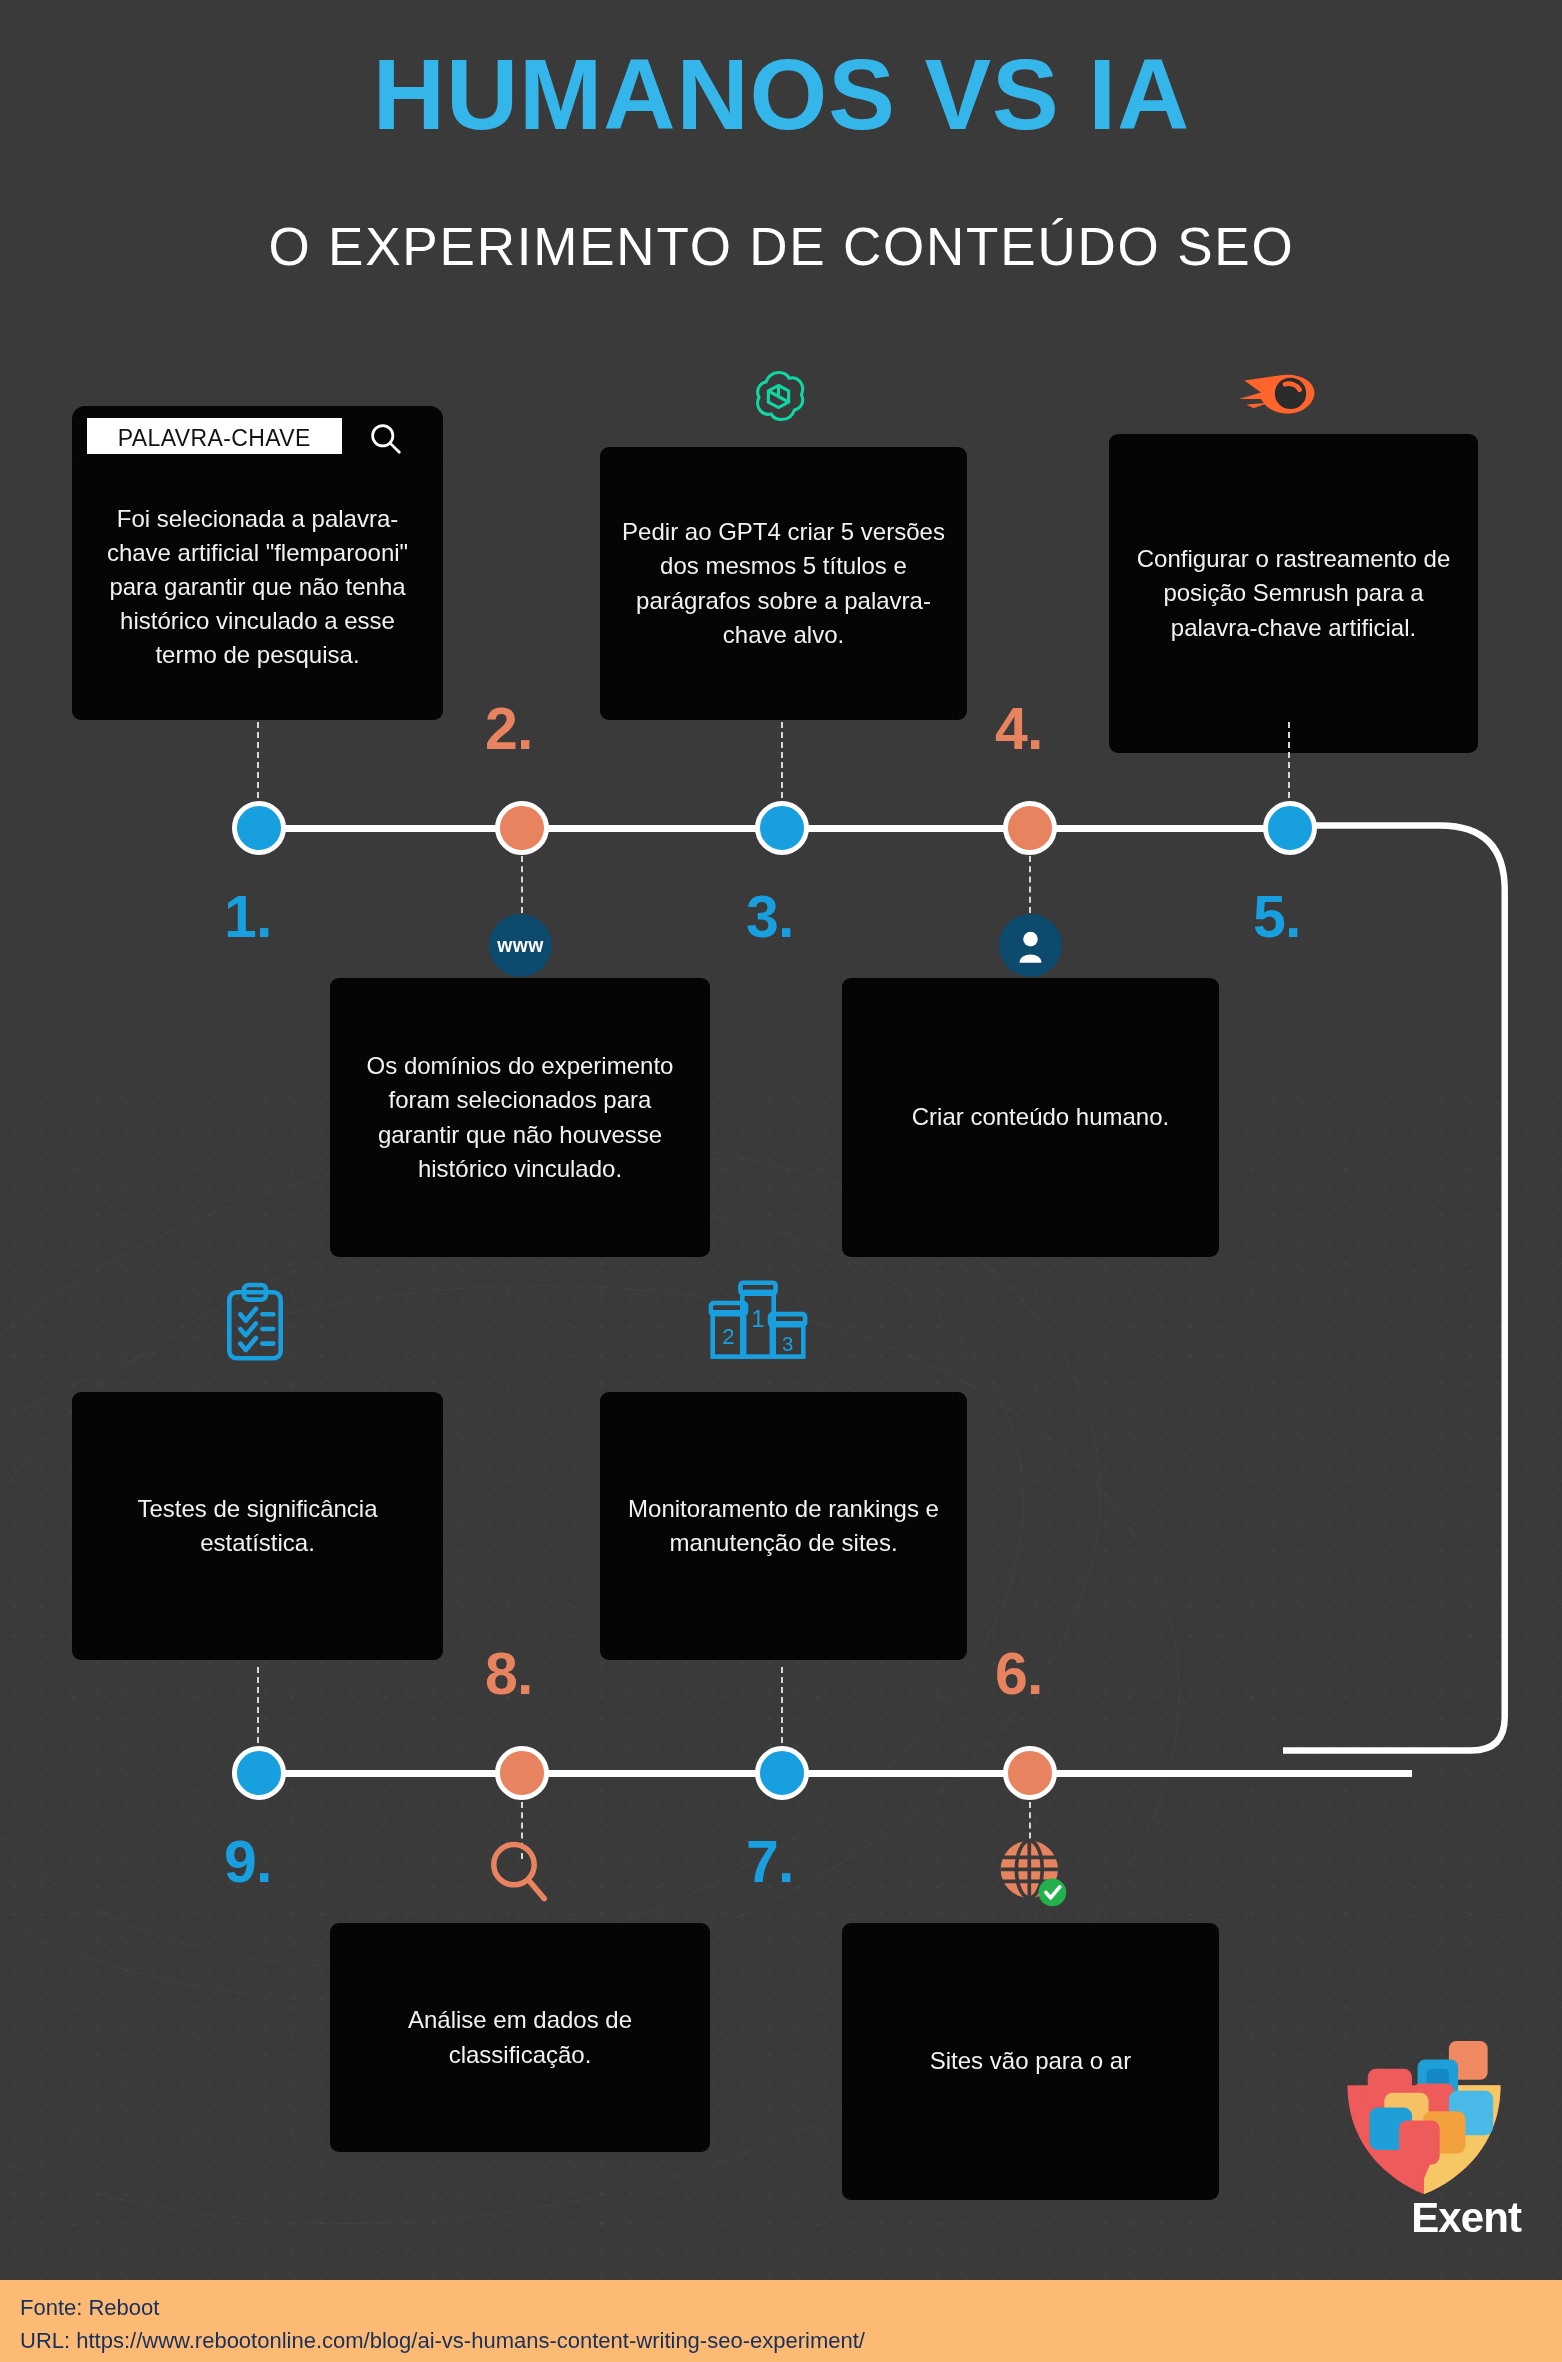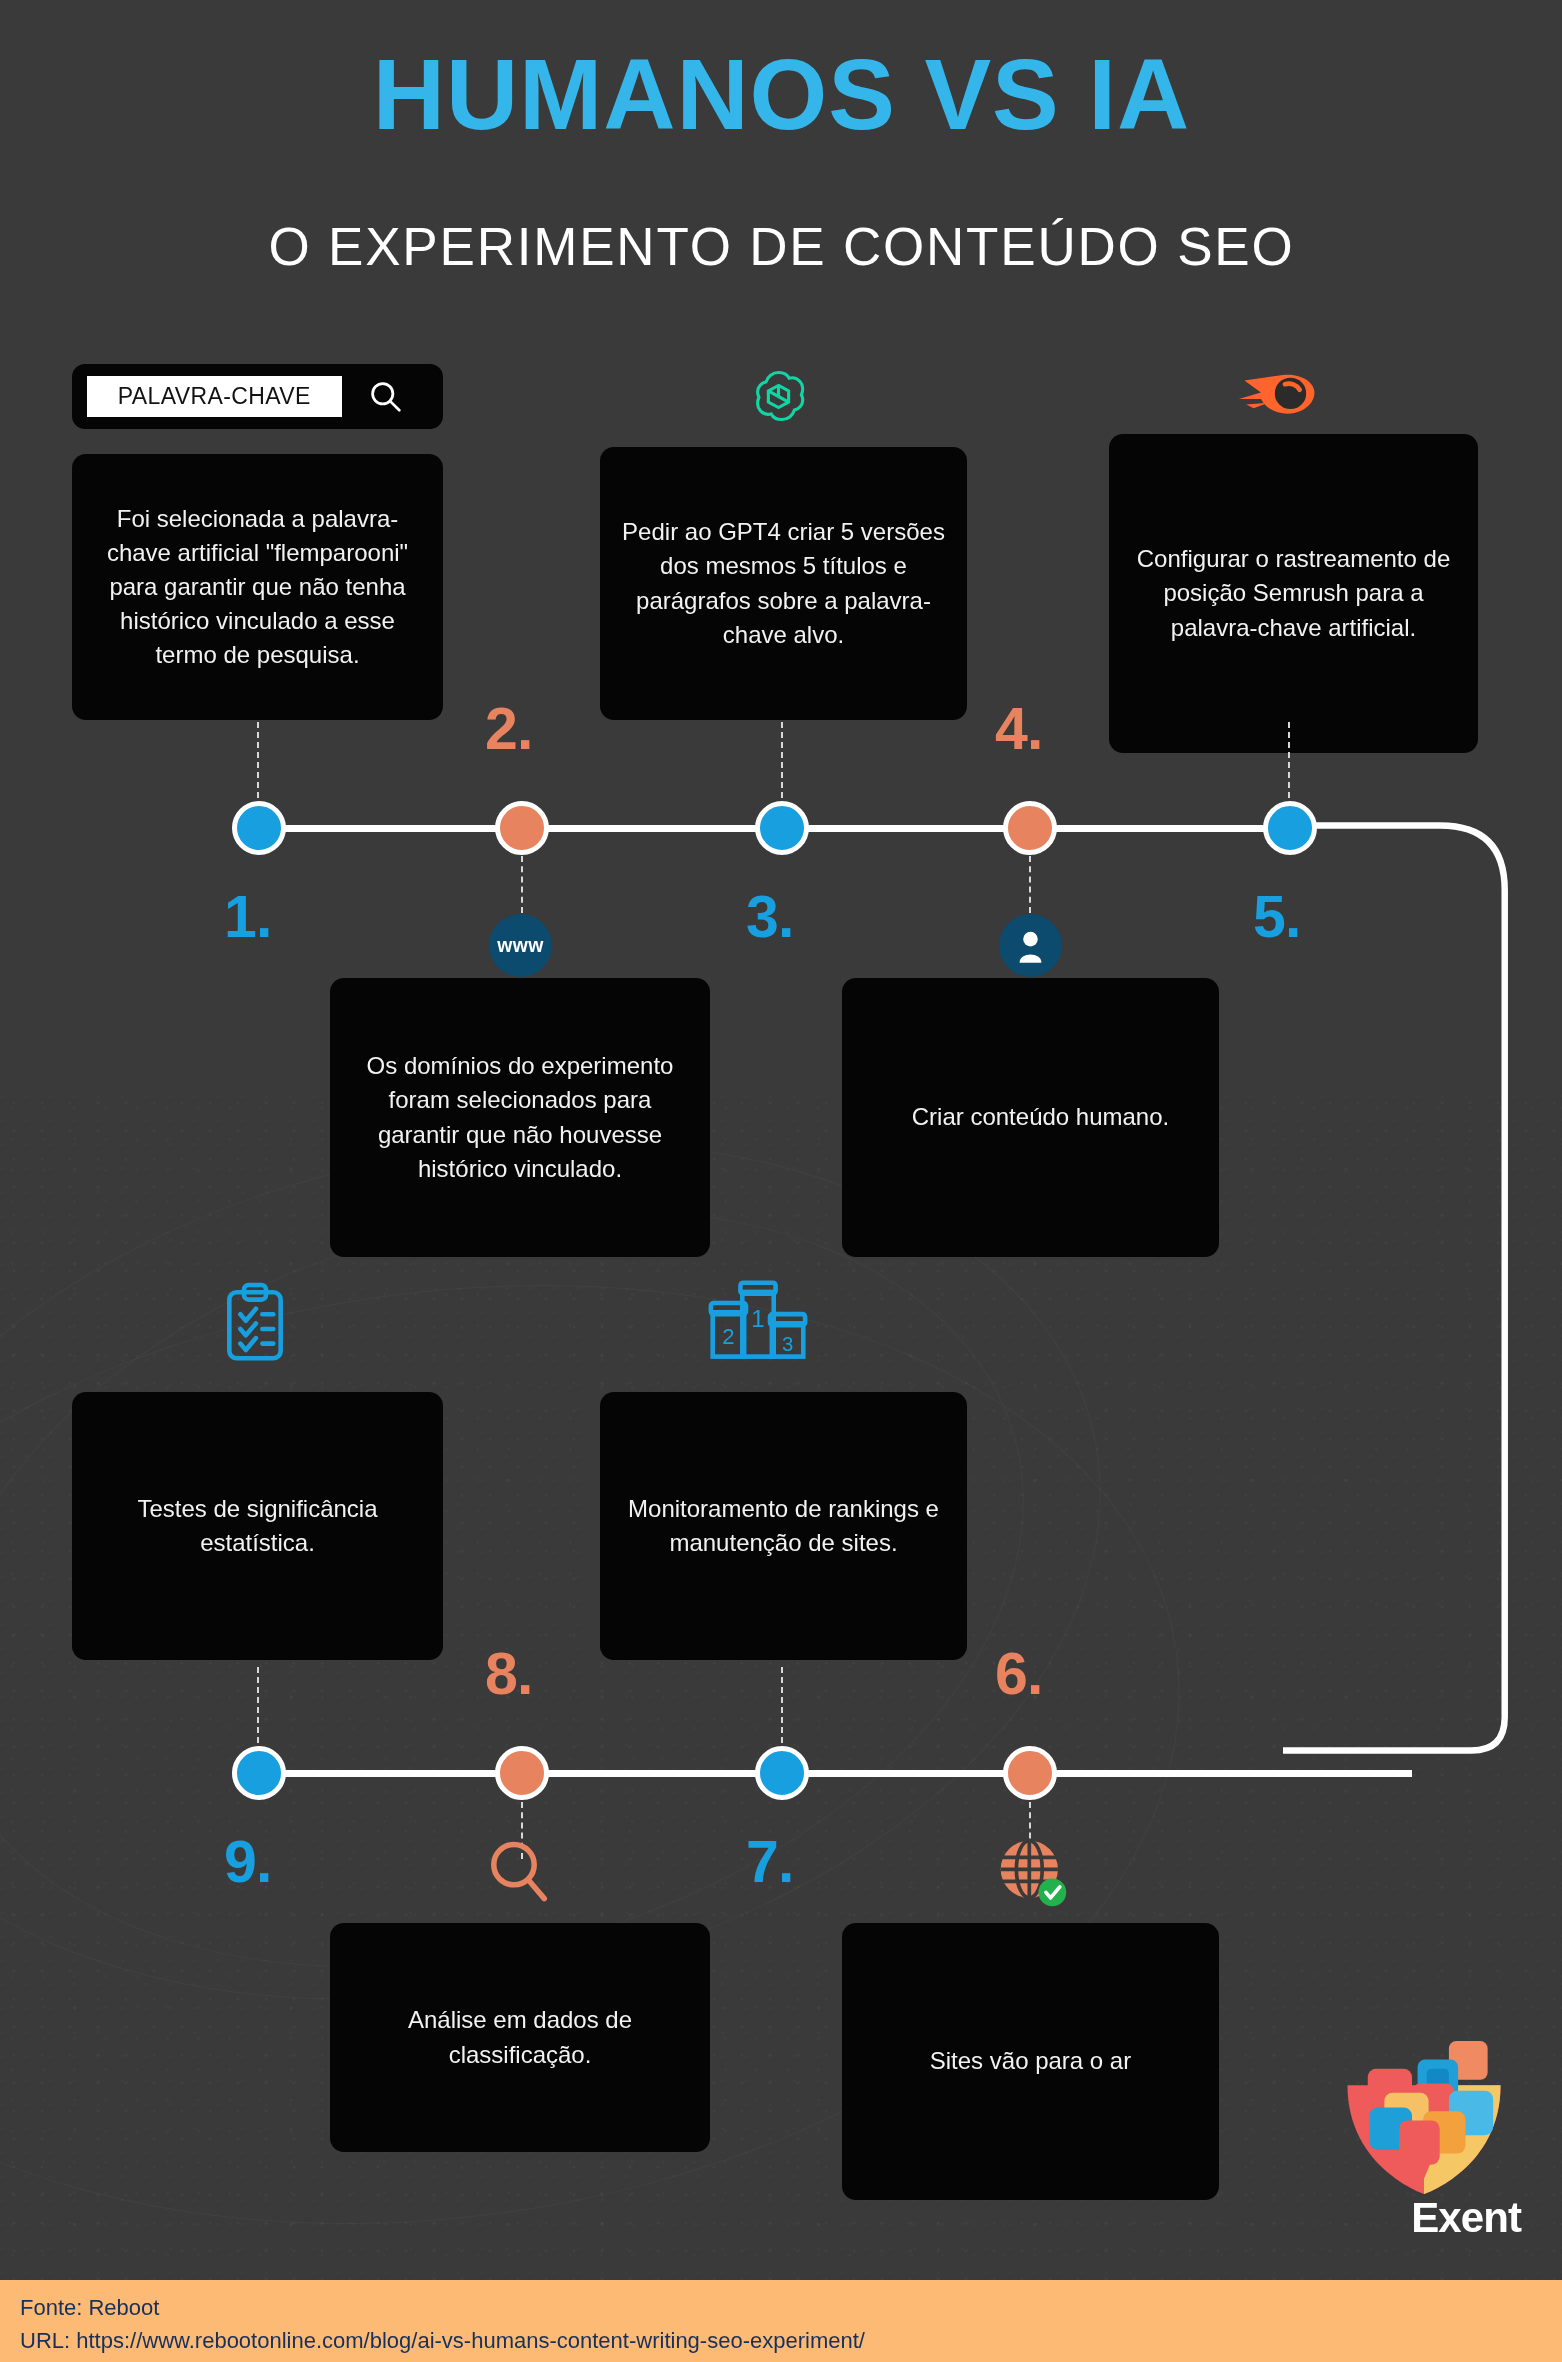--- a/index.html
+++ b/index.html
@@ -37,29 +37,29 @@
     line-height:1;white-space:nowrap;
   }
   .subtitle{
     position:absolute;left:0;top:220px;width:1563px;text-align:center;
     color:#ffffff;font-size:53px;font-weight:400;letter-spacing:1.8px;
     line-height:1;white-space:nowrap;
   }
 
   
   .card{
-    position:absolute;background:#050505;border-radius:14px;
+    position:absolute;background:#050505;border-radius:9px;
     display:flex;align-items:center;justify-content:center;
     color:#f2f2f2;font-size:24px;line-height:1.42;text-align:center;
     padding:13px 20px;box-sizing:border-box;
   }
 
   
   .searchbar{
-    position:absolute;left:72px;top:364px;width:371px;height:65px;
+    position:absolute;left:72px;top:406px;width:371px;height:65px;
     background:#050505;border-radius:13px;display:flex;align-items:center;
     padding:0 14.8px;box-sizing:border-box;
   }
   .search-input{
     background:#ffffff;color:#121212;height:41px;flex:0 0 255px;
     display:flex;align-items:center;justify-content:center;
     font-size:23px;letter-spacing:0.4px;
   }
   .search-ico{flex:1;display:flex;align-items:center;justify-content:center;}
 

